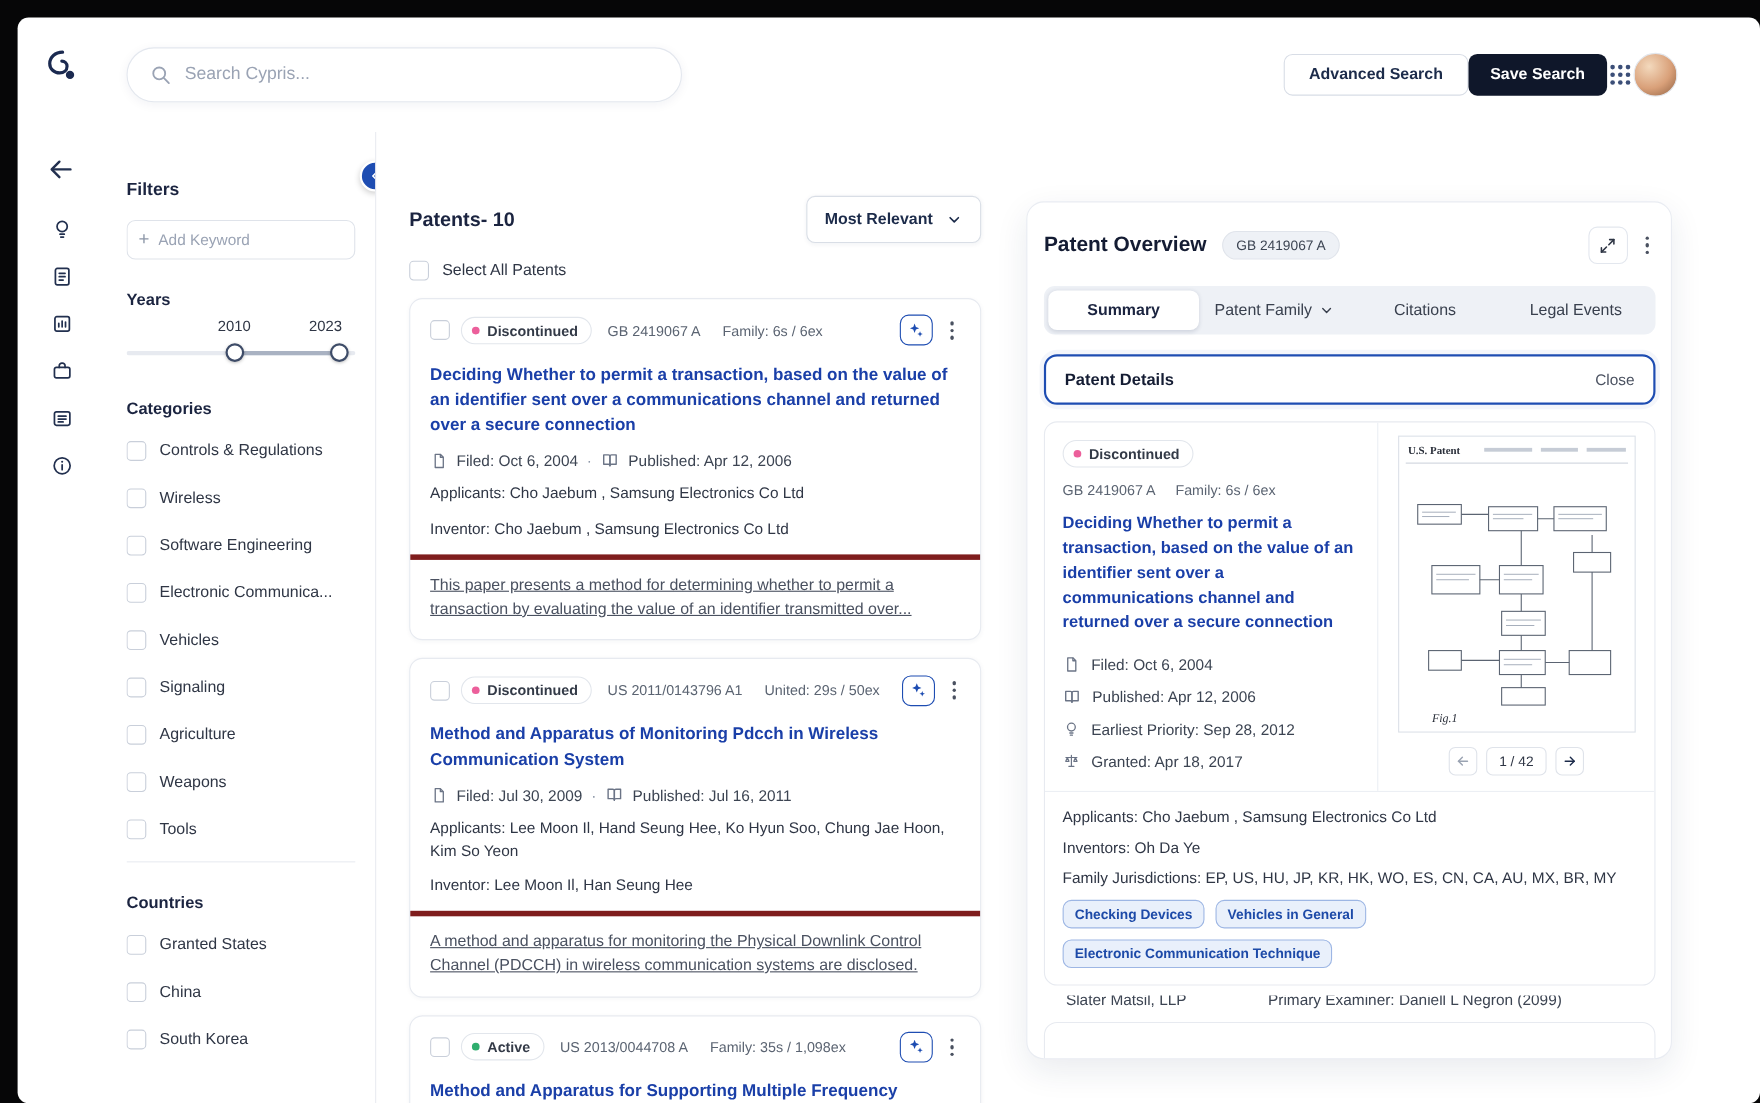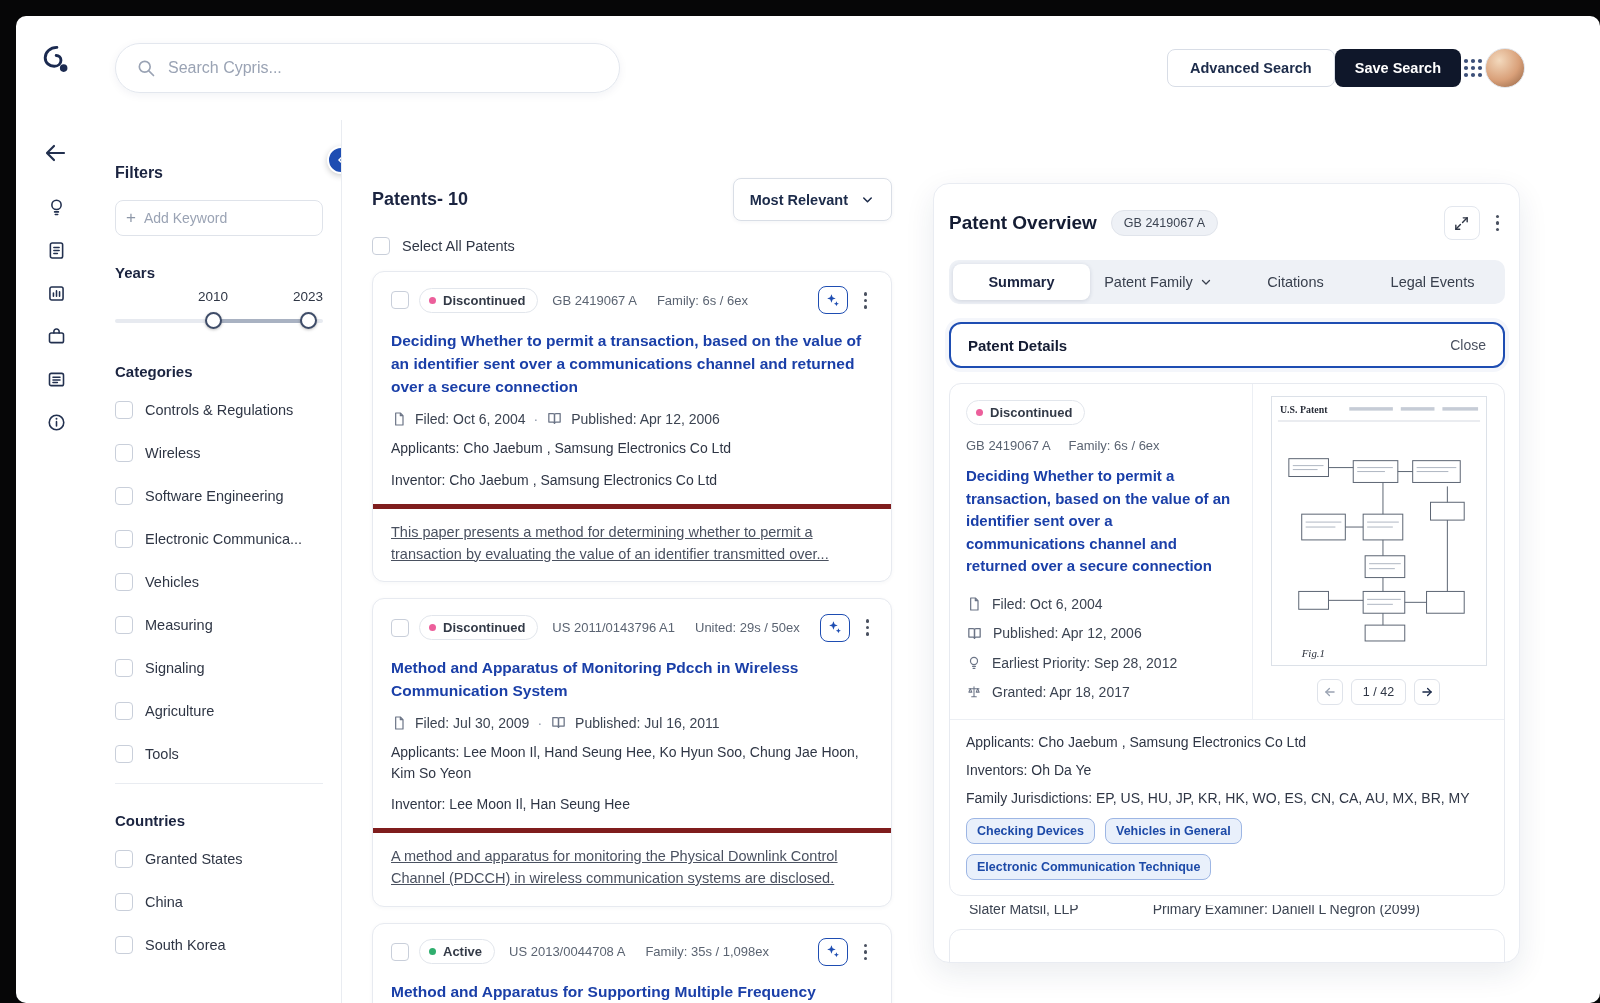--- a/index.html
+++ b/index.html
@@ -210,21 +210,21 @@
         <div class="f-title">Filters</div>
 
         <div class="addkw">
           <span class="plus">+</span>
           <input placeholder="Add Keyword" style="">
         </div>
 
         <div class="f-sub">Years</div>
         <div class="slider-labels">
           <span style="left:98px">2010</span>
-          <span style="left:193px">2023</span>
+          <span style="left:181px">2023</span>
         </div>
         <div class="slider">
           <div class="track"></div>
           <div class="range"></div>
           <div class="handle" style="left:90px"></div>
           <div class="handle" style="left:185px"></div>
         </div>
 
         <div class="f-sub">Categories</div>
         <div class="chk-row">
@@ -242,29 +242,29 @@
         <div class="chk-row">
             <span class="cb"></span>
             <span class="chk-label">Electronic Communica...</span>
           </div>
         <div class="chk-row">
             <span class="cb"></span>
             <span class="chk-label">Vehicles</span>
           </div>
         <div class="chk-row">
             <span class="cb"></span>
-            <span class="chk-label">Measuring</span>
-          </div>
-        <div class="chk-row">
-            <span class="cb"></span>
             <span class="chk-label">Signaling</span>
           </div>
         <div class="chk-row">
             <span class="cb"></span>
             <span class="chk-label">Agriculture</span>
+          </div>
+        <div class="chk-row">
+            <span class="cb"></span>
+            <span class="chk-label">Weapons</span>
           </div>
         <div class="chk-row">
             <span class="cb"></span>
             <span class="chk-label">Tools</span>
           </div>
         <div class="hr"></div>
 
         <div class="f-sub">Countries</div>
         <div class="chk-row">
             <span class="cb"></span>

